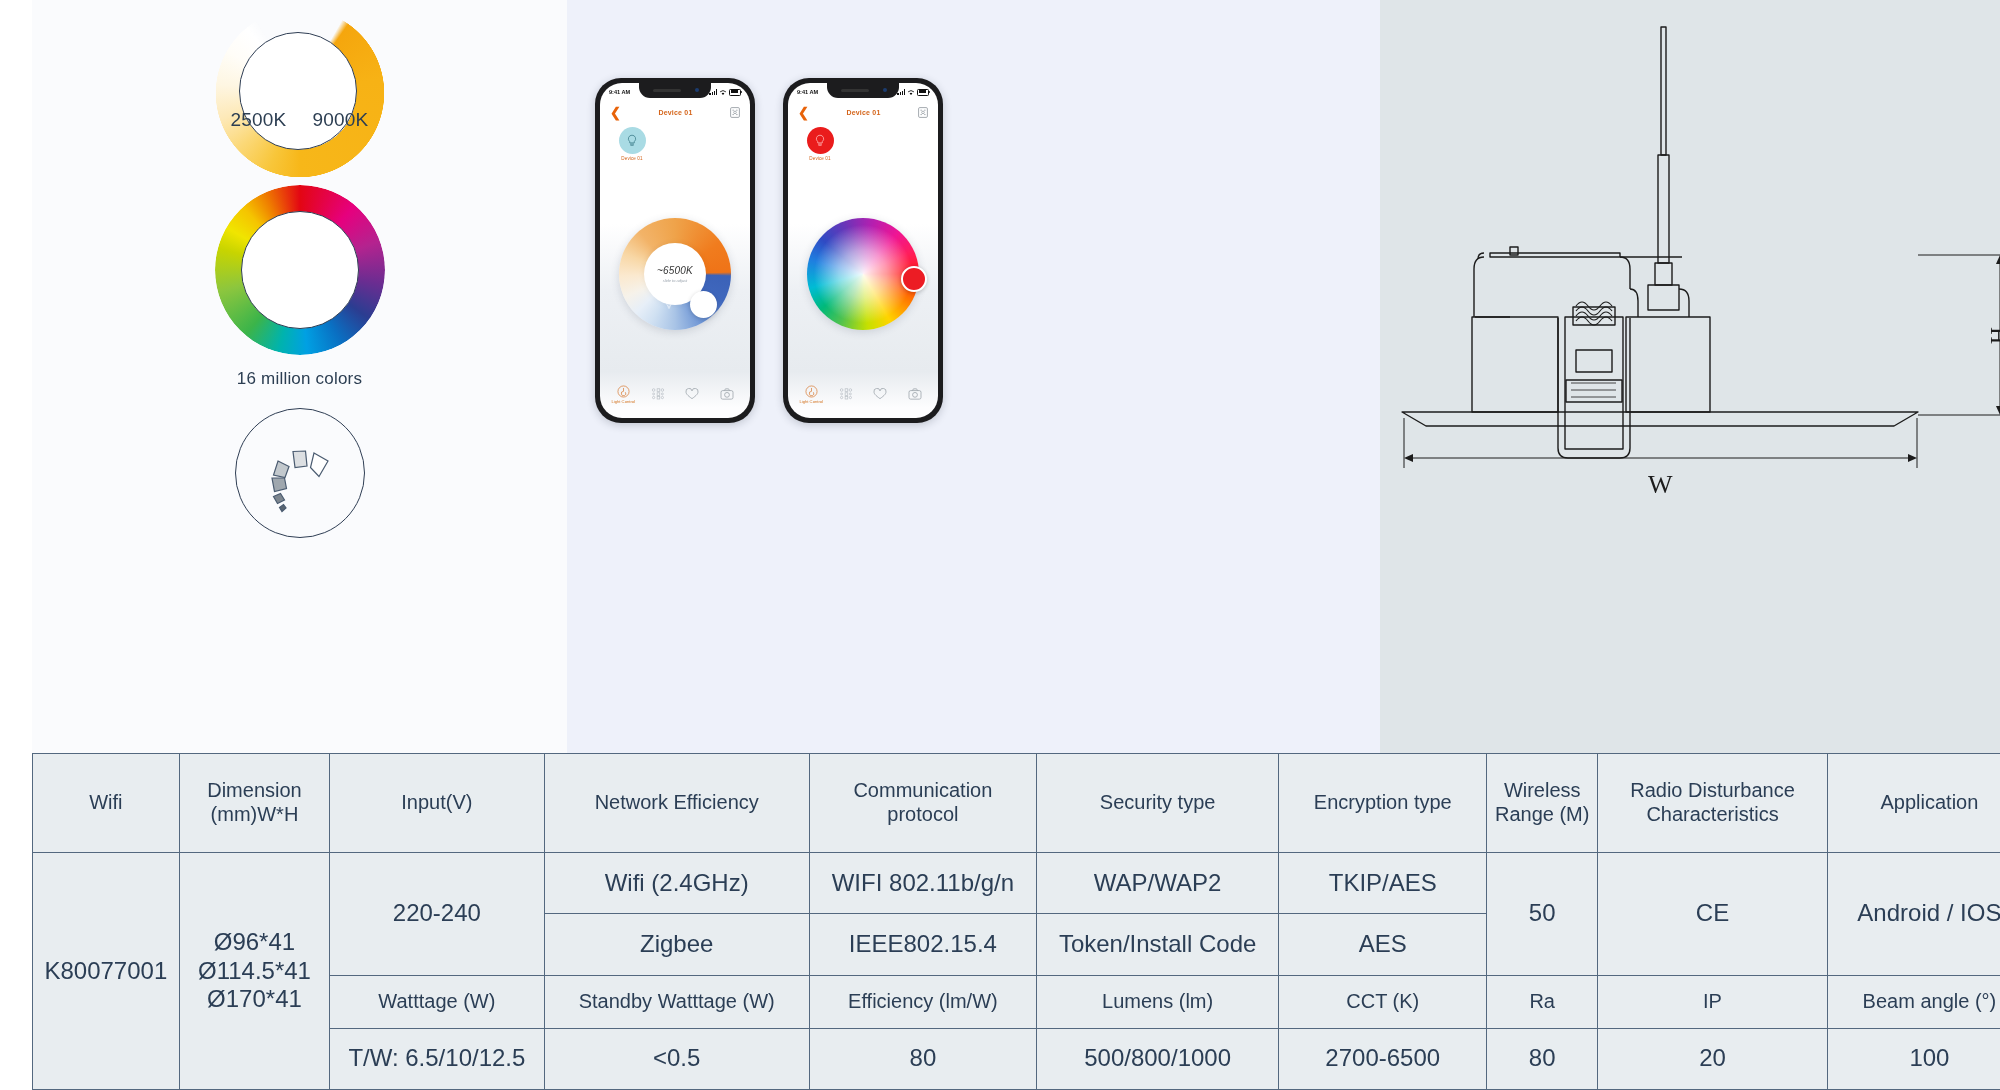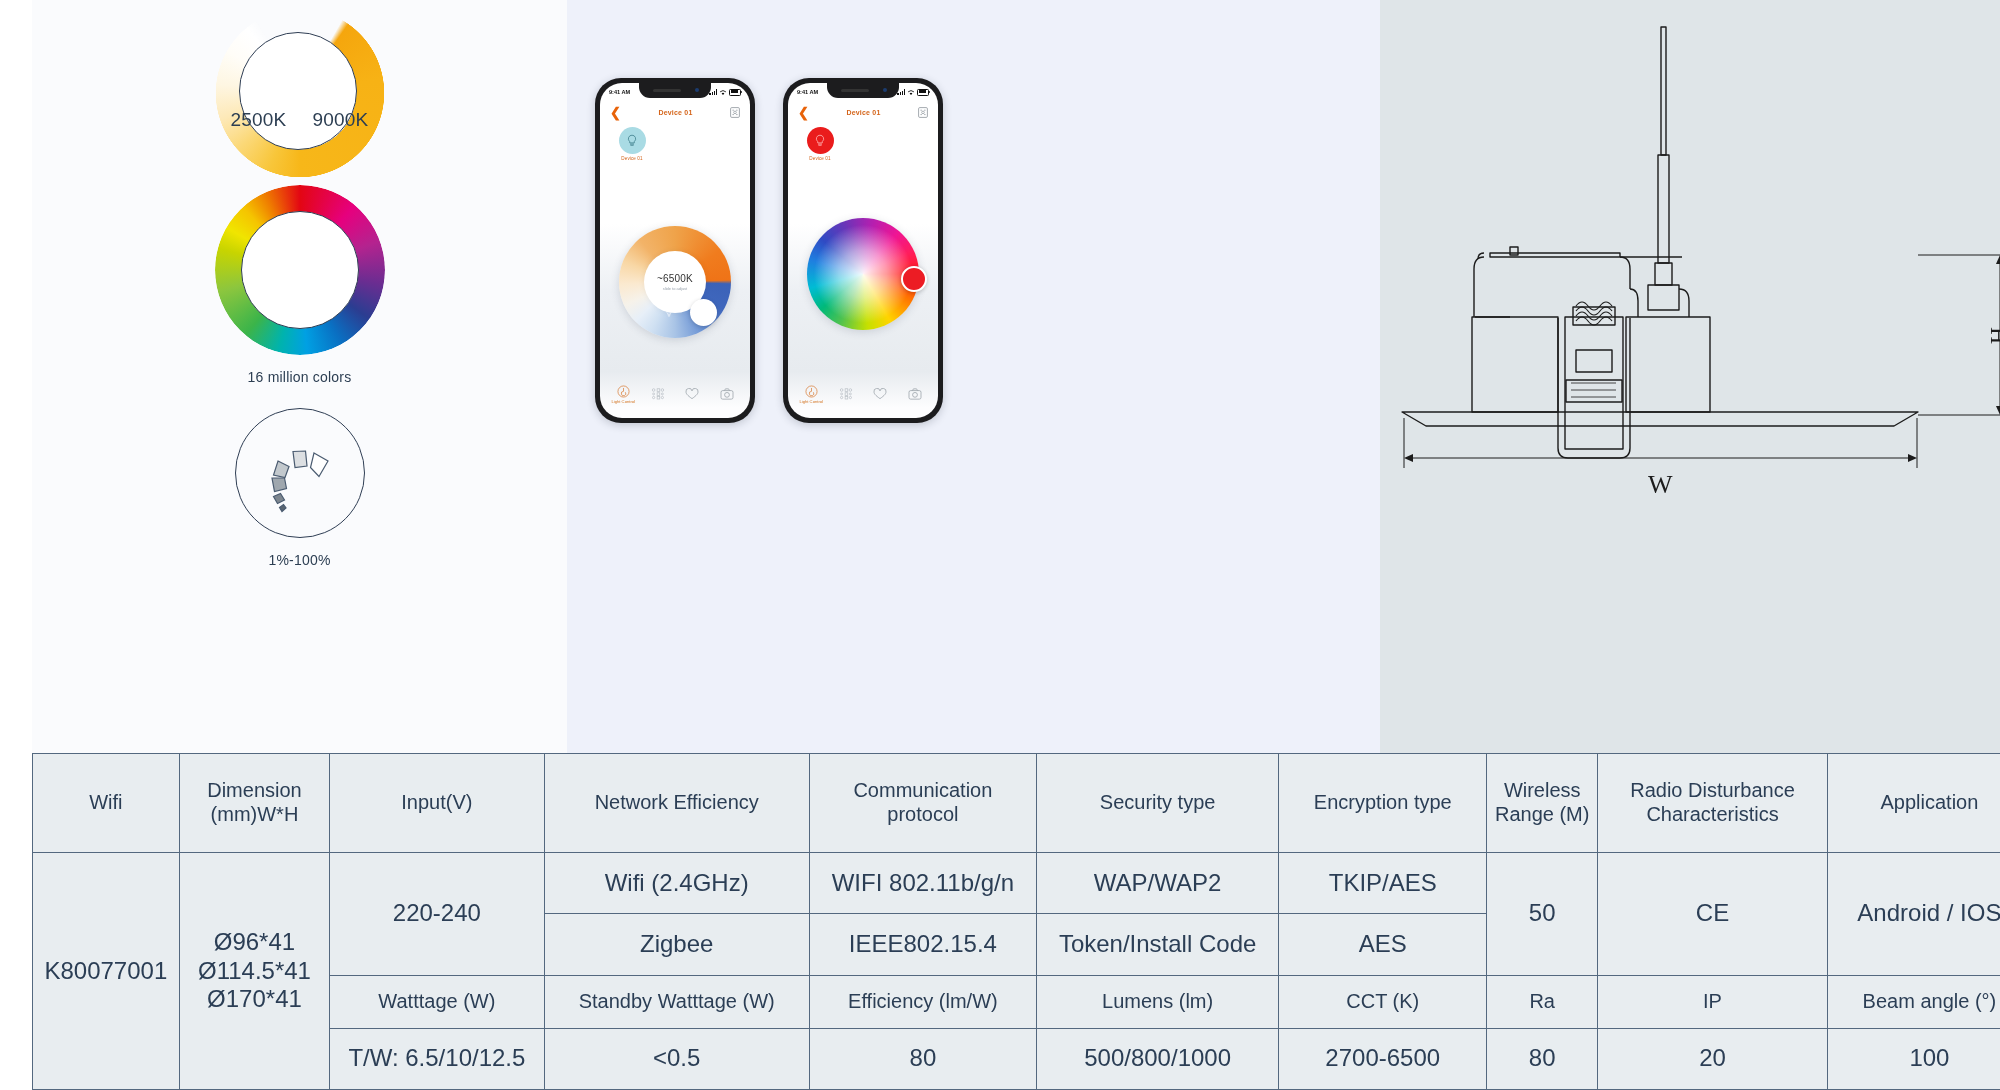--- a/index.html
+++ b/index.html
@@ -68,21 +68,21 @@
       #8cc63e 255deg, #c8d400 285deg, #f0e500 300deg,
       #f5c400 318deg, #ef7d00 335deg, #e30613 360deg);
     -webkit-mask:radial-gradient(circle at 50% 50%, transparent 0 57px, #000 57.5px 85px, transparent 85.5px);
     mask:radial-gradient(circle at 50% 50%, transparent 0 57px, #000 57.5px 85px, transparent 85.5px);
   }
   .rgb-inner{
     position:absolute;left:26px;top:26px;width:118px;height:118px;
     border-radius:50%;background:#ffffff;border:1.5px solid #2f3e54;
     box-sizing:border-box;
   }
-  .feat-label{margin-top:14px;font-size:14px;color:#2c3e52;letter-spacing:.2px;}
+  .feat-label{margin-top:14px;font-size:17px;color:#2c3e52;letter-spacing:.2px;}
 
   .dim-wrap{position:relative;width:130px;height:130px;margin:0 auto;}
   .dim-circle{
     position:absolute;left:0;top:0;width:130px;height:130px;border-radius:50%;
     border:1.6px solid #2f3e54;box-sizing:border-box;background:transparent;
   }
 
   
   .phone{
     position:absolute;width:160px;height:345px;border-radius:26px;
@@ -125,30 +125,31 @@
   .qr-ico{width:10px;height:11px;position:relative;}
   .qr-ico svg{display:block;}
 
   .devchip{position:absolute;left:12px;top:44px;width:40px;text-align:center;z-index:5;}
   .devdot{width:27px;height:27px;border-radius:50%;margin:0 auto;display:flex;align-items:center;justify-content:center;}
   .devdot.cct{background:#a9dbe4;}
   .devdot.rgb{background:#ea1c1c;}
   .devlabel{font-size:4.6px;color:#d4641a;margin-top:2px;letter-spacing:.1px;white-space:nowrap;}
 
   .cctwheel{
-    position:absolute;left:50%;transform:translateX(-50%);top:143px;
+    position:absolute;left:50%;transform:translateX(-50%);top:135px;
     width:112px;height:112px;border-radius:50%;
     background:conic-gradient(from 0deg,
       #efa34a 0deg, #f07c1e 55deg, #ef7317 88deg,
       #3b62b8 92deg, #3f67bd 120deg, #6b93d4 150deg,
       #a9c4e6 180deg, #cfe0f2 205deg, #e7eff8 225deg,
       #f6f2ea 245deg, #fbe9cf 268deg, #f8d7a5 292deg,
       #f2b368 320deg, #efa34a 360deg);
     box-shadow:0 2px 9px rgba(60,70,95,.18);
     z-index:4;
+    font-style:italic;
   }
   .cctwheel .hole{
     position:absolute;left:50%;top:50%;transform:translate(-50%,-50%);
     width:62px;height:62px;border-radius:50%;background:#fff;
     display:flex;flex-direction:column;align-items:center;justify-content:center;
     box-shadow:0 0 6px rgba(0,0,0,.06);
   }
   .kval{font-size:10px;color:#333;letter-spacing:.2px;}
   .ksub{font-size:4px;color:#9aa3ad;margin-top:2px;}
   .cct-knob{
@@ -250,21 +251,20 @@
             <g stroke="#4a5b70" stroke-width="1.2">
               <path d="M44.5,99.5 L48.5,96.5 L51,100 L47,103.5 Z" fill="#5a6672"></path>
               <path d="M38.5,88.5 L45.5,85.5 L49.5,92 L42.5,95.5 Z" fill="#7d868f"></path>
               <path d="M37,70 L49.5,70 L51.5,80.5 L39.5,83.5 Z" fill="#9fa7ae"></path>
               <path d="M43,53 L54,58.5 L50,69.5 L38.5,67 Z" fill="#c2c8cd"></path>
               <path d="M58,43.5 L70.5,43 L72,58 L60,59.5 Z" fill="#dcdfe2"></path>
               <path d="M79,45 L93,53 L84,68.5 L75.5,59.5 Z" fill="#ffffff"></path>
             </g>
           </svg>
         </div>
-        <div class="feat-label">1%-100%</div>
       </div>
     </div>
 
     <div class="panel-b">
 
       <div class="phone p1">
         <div class="screen">
           <div class="notch">
             <span class="spk"></span>
             <span class="cam"></span>

